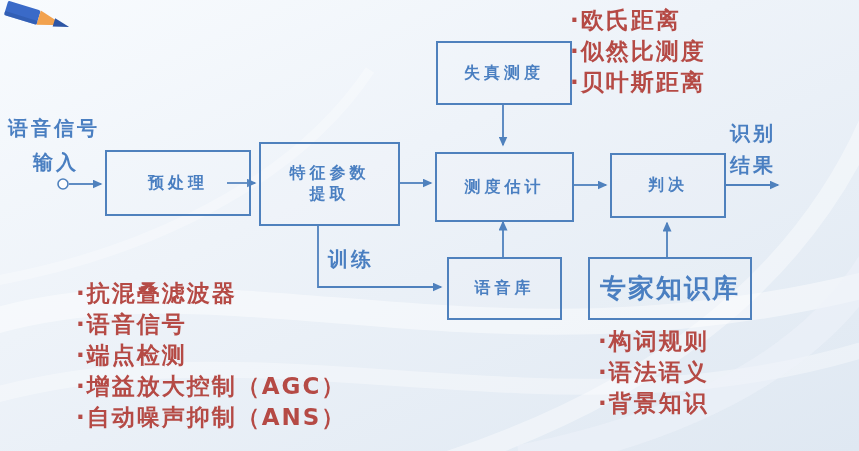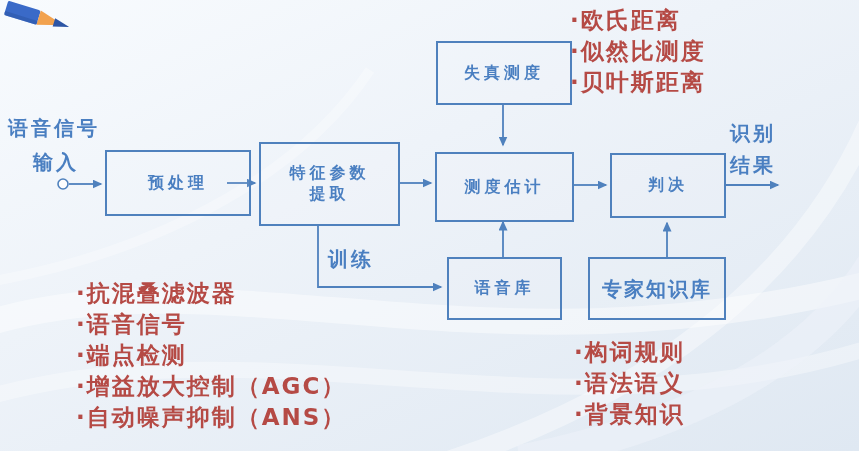--- a/index.html
+++ b/index.html
@@ -89,40 +89,40 @@
   </div>
 
   <div class="node z2" style="left:610px;top:153px;width:116px;height:65px;">
     <span>判决</span>
   </div>
 
   <div class="node z2" style="left:447px;top:257px;width:115px;height:63px;">
     <span>语音库</span>
   </div>
 
-  <div class="node z2" style="left:588px;top:257px;width:138px;height:63px;font-size:20px;letter-spacing:2px;">
+  <div class="node z2" style="left:588px;top:257px;width:164px;height:63px;font-size:26px;letter-spacing:2px;">
     <span>专家知识库</span>
   </div>
 
   <div class="bluetext z2" style="left:328px;top:246px;">训练</div>
 
   <div class="bluetext z2" style="left:730px;top:120px;">识别</div>
   <div class="bluetext z2" style="left:730px;top:152px;">结果</div>
 
   <div class="redlist z2" style="left:570px;top:5px;">
       <div class="li">·欧氏距离</div>
       <div class="li">·似然比测度</div>
       <div class="li">·贝叶斯距离</div>
     </div>
   <div class="redlist z2" style="left:76px;top:243px;margin-top:35px;">
       <div class="li">·抗混叠滤波器</div>
       <div class="li">·语音信号</div>
       <div class="li">·端点检测</div>
       <div class="li">·增益放大控制（AGC）</div>
       <div class="li">·自动噪声抑制（ANS）</div>
     </div>
-  <div class="redlist z2" style="left:574px;top:326px;margin-top:11px;">
+  <div class="redlist z2" style="left:598px;top:326px;">
       <div class="li">·构词规则</div>
       <div class="li">·语法语义</div>
       <div class="li">·背景知识</div>
     </div>
 
 </div>
 
 </body></html>

